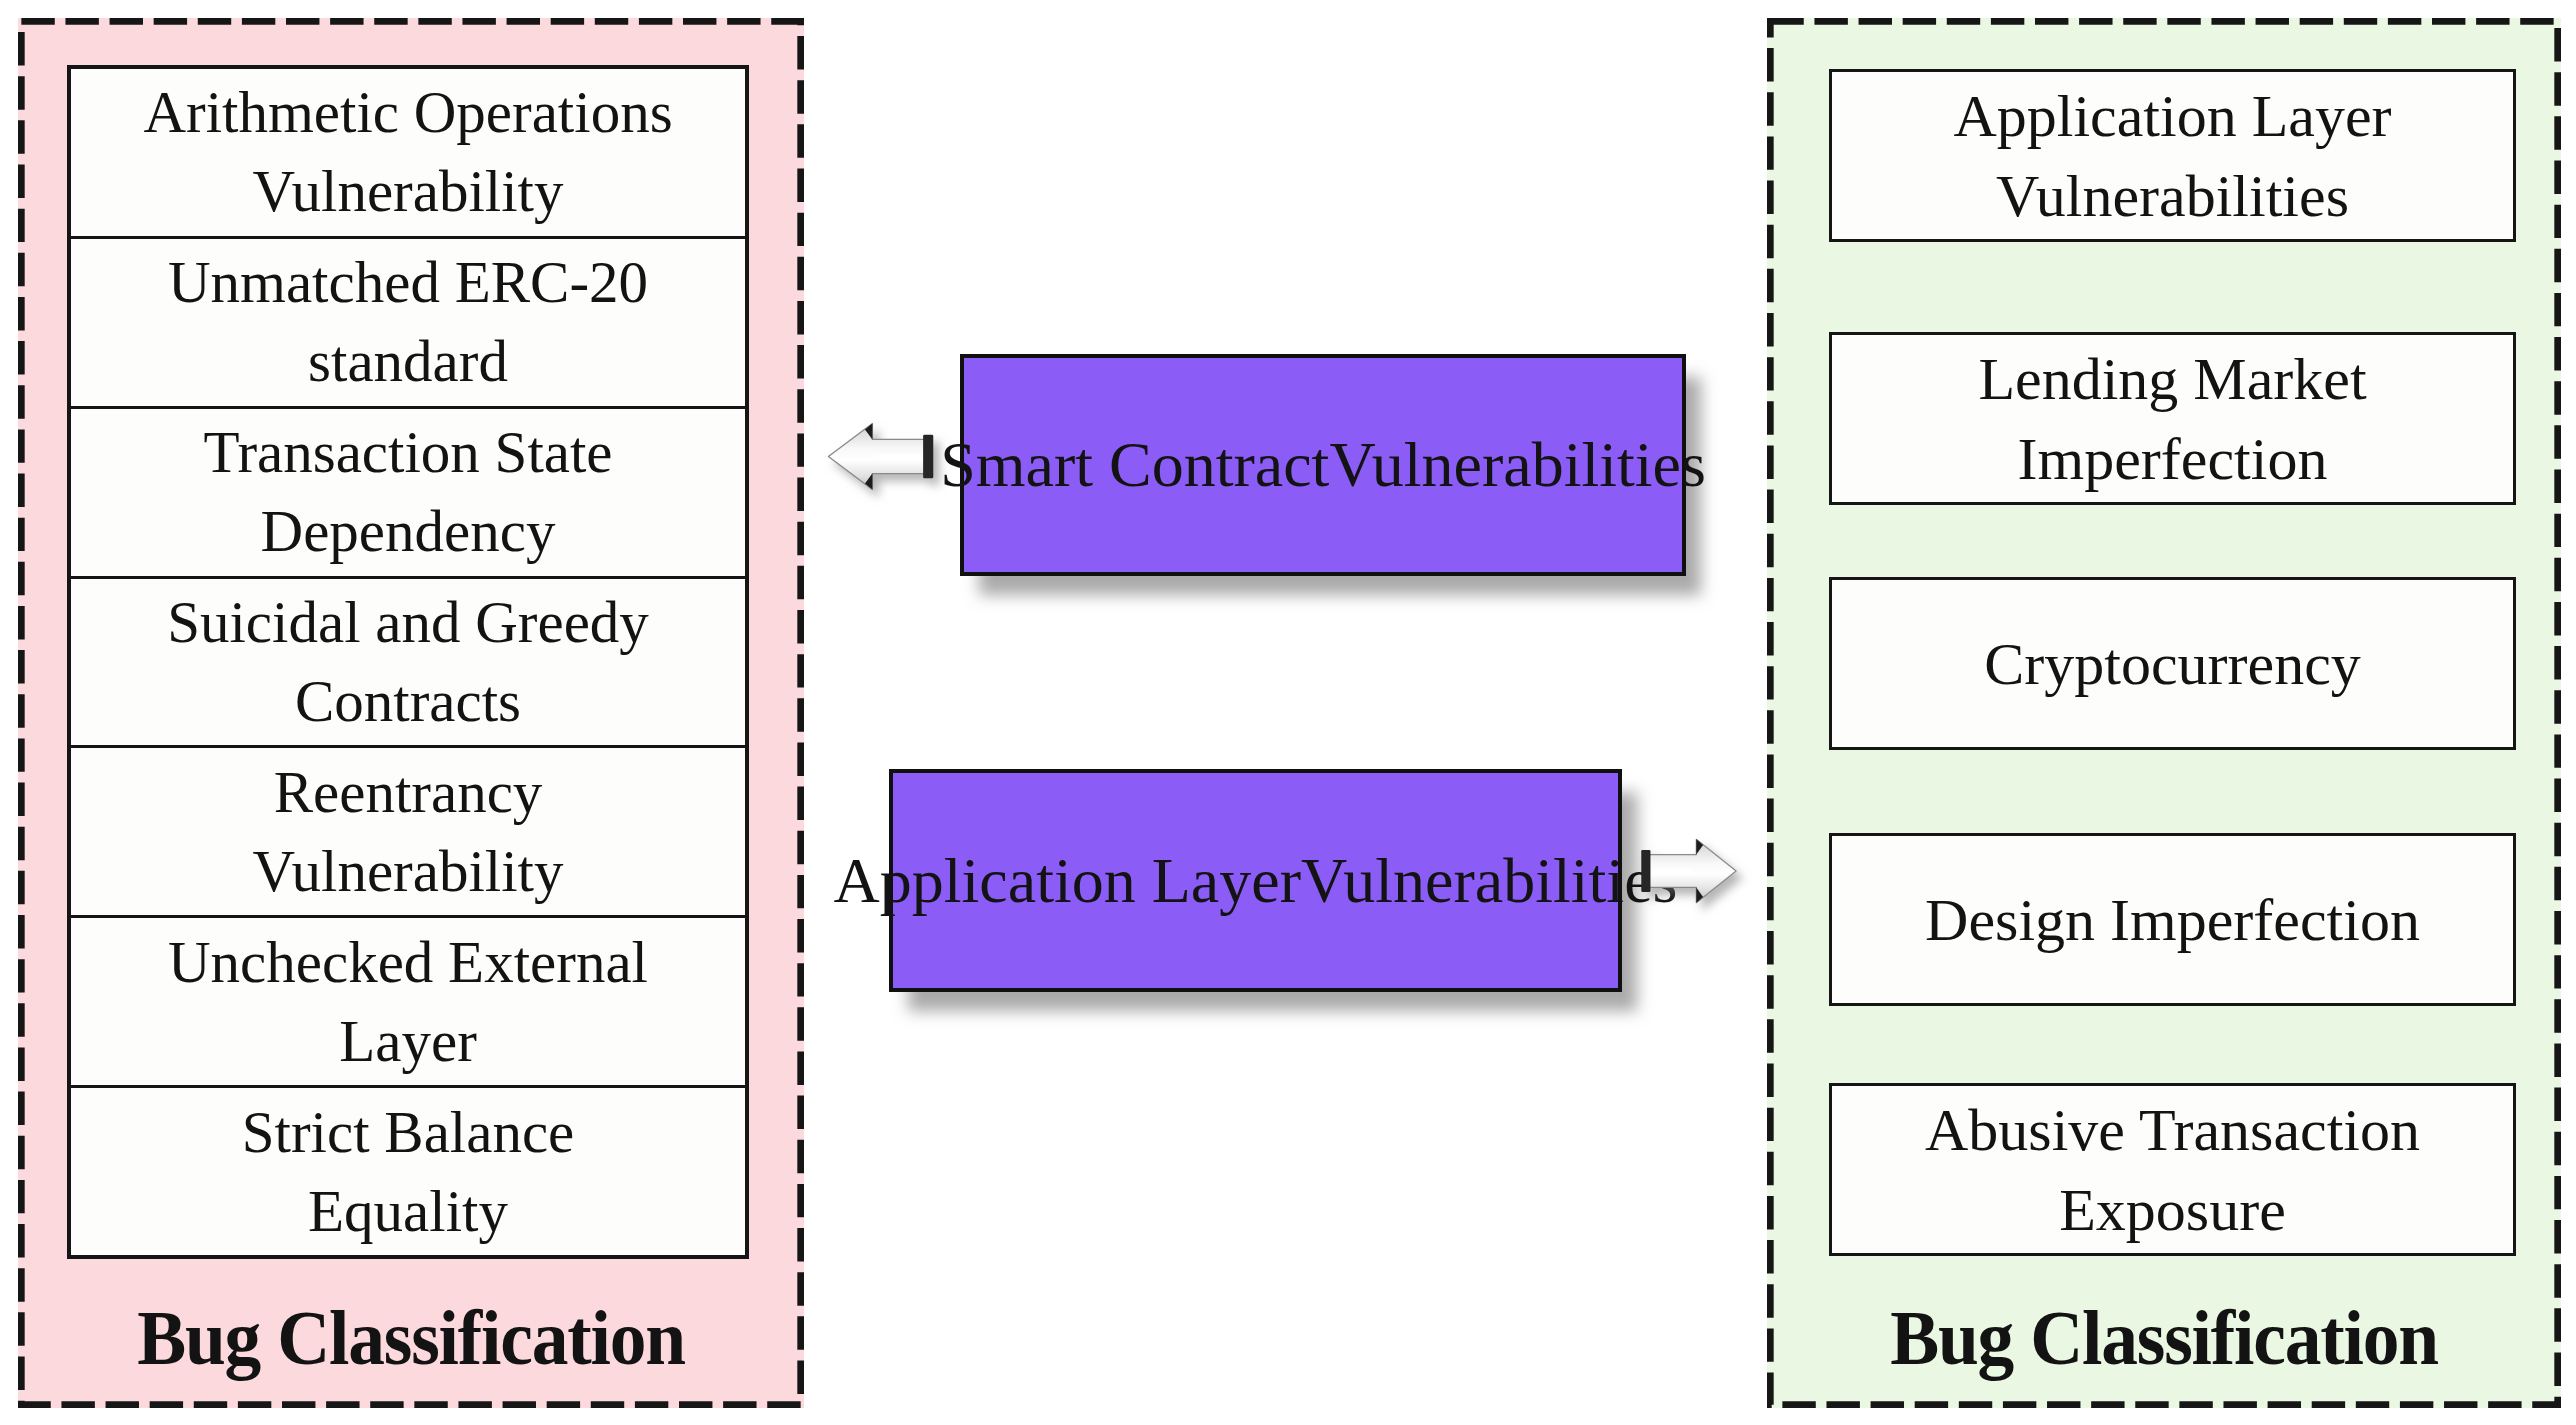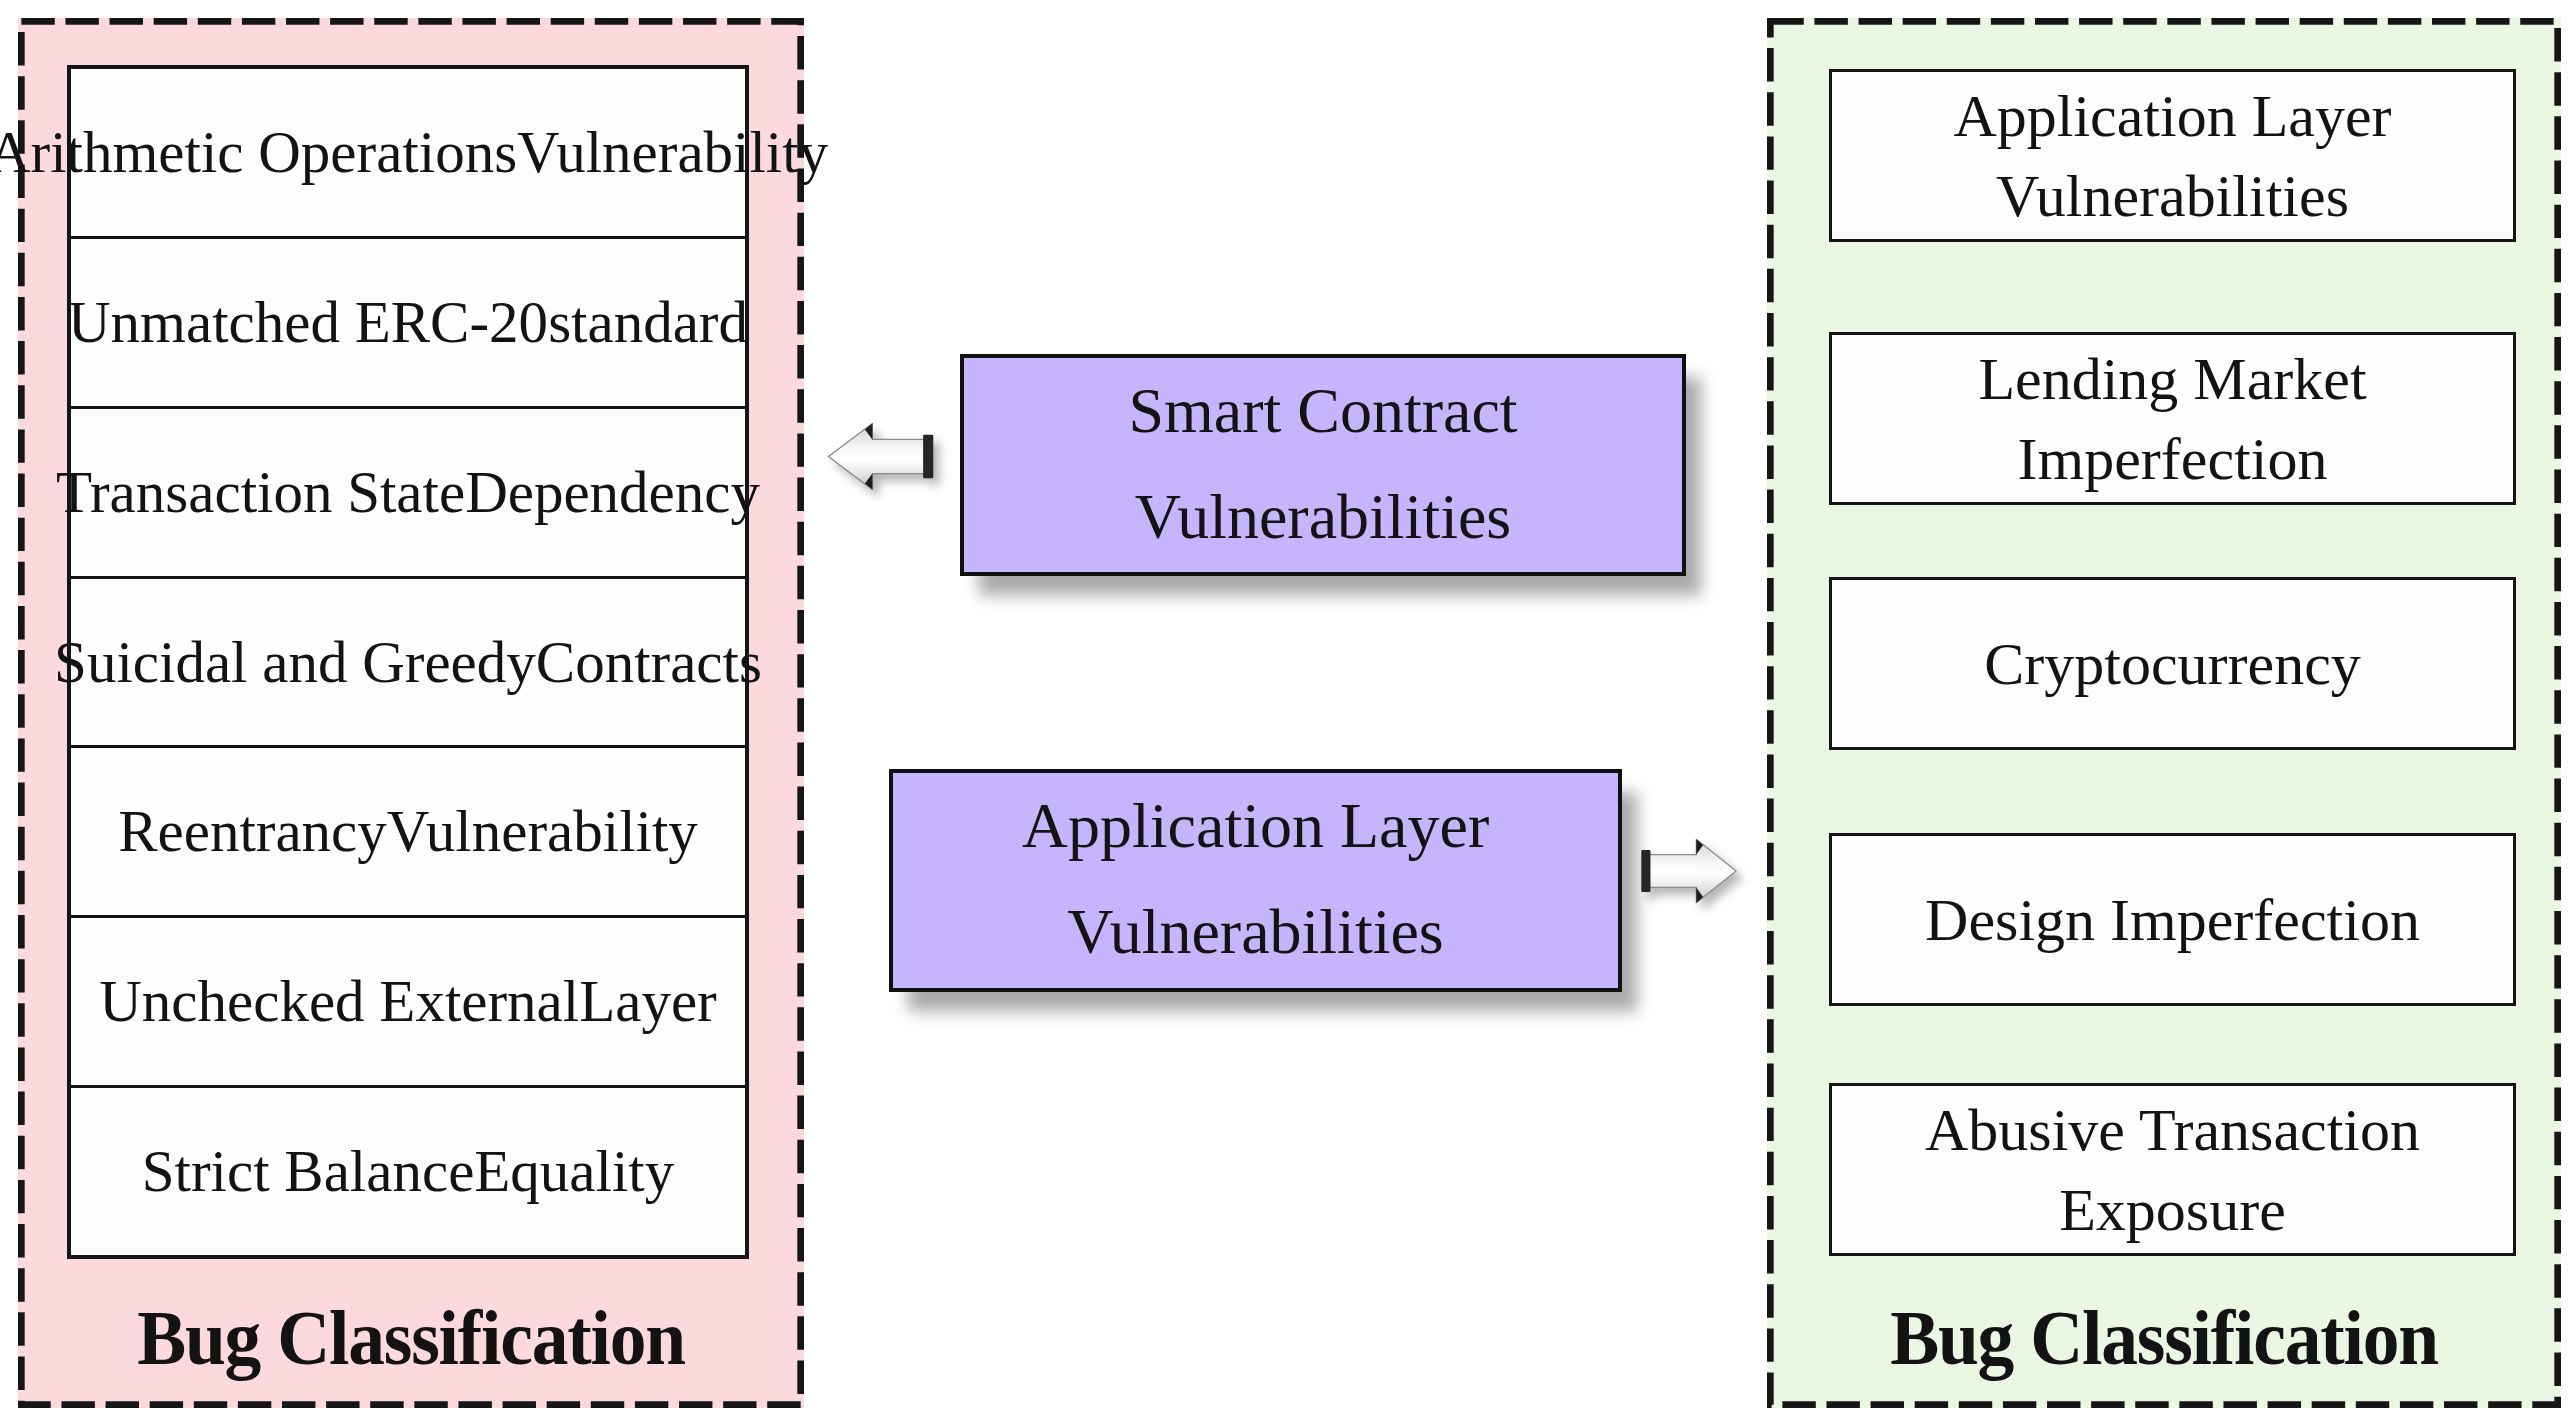--- a/index.html
+++ b/index.html
@@ -20,43 +20,43 @@
   .bug-table{
     position:absolute;left:49px;top:47px;
     width:682px;height:1194px;
     background:#fdfdfb;
     border:4px solid #151515;
     box-sizing:border-box;
     display:flex;flex-direction:column;
   }
   .bugrow{
     flex:1;
-    display:flex;flex-direction:row;
+    display:flex;flex-direction:column;
     align-items:center;justify-content:center;
     border-top:3.3px solid #151515;
     font-size:59px;line-height:79px;
     text-align:center;white-space:nowrap;
   }
   .bugrow:first-child{border-top:none;}
   
   .panel-label{
     position:absolute;left:0;right:0;bottom:25.4px;
     text-align:center;
     font-weight:bold;font-size:79px;letter-spacing:-1.3px;
     transform:scaleX(0.93);
     white-space:nowrap;
   }
   
   .midbox{
     position:absolute;
-    background:#c4b5fd;
+    background:#8b5cf6;
     border:4px solid #101010;
     box-sizing:border-box;
-    display:flex;flex-direction:column;
-    align-items:center;
+    display:flex;flex-direction:row;
+    align-items:center;justify-content:center;
     font-size:64px;line-height:106px;
     text-align:center;white-space:nowrap;
     box-shadow:17.4px 21.4px 14.7px -1.3px rgba(99,99,99,0.55);
   }
   .midbox-top{left:960px;top:354px;width:726px;height:222px;}
   .midbox-bottom{left:889px;top:769px;width:733px;height:223px;}
   
   .rbox{
     position:absolute;left:62px;width:687px;height:173px;
     background:#fdfdfb;

